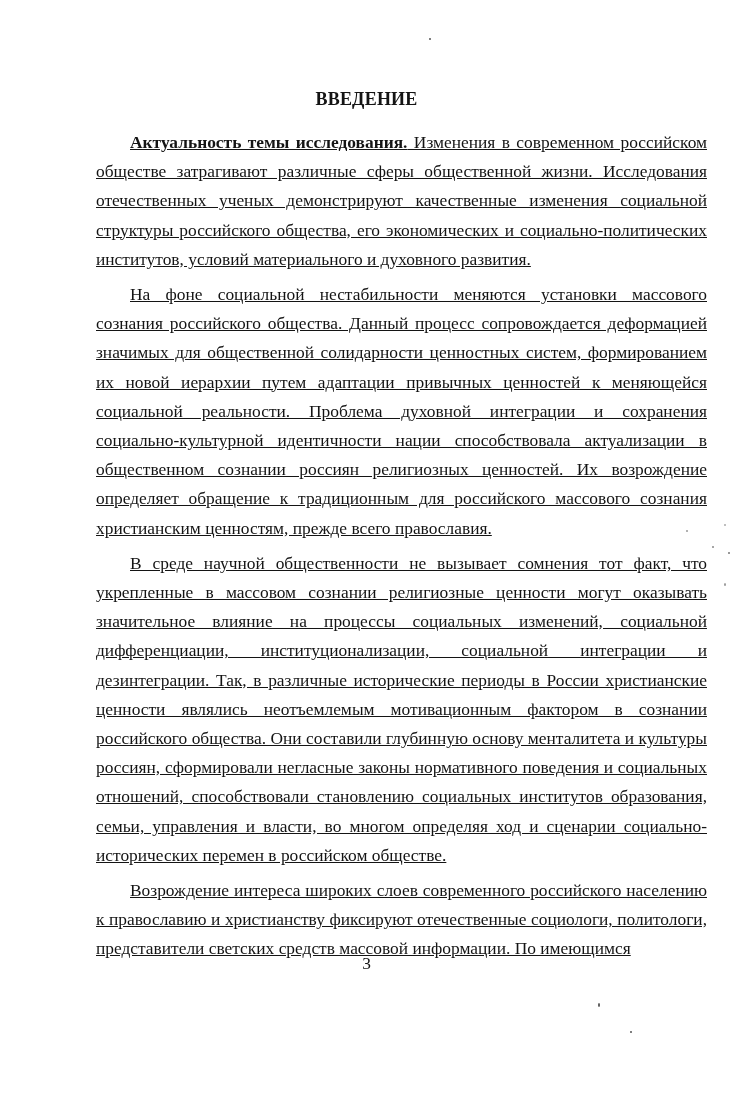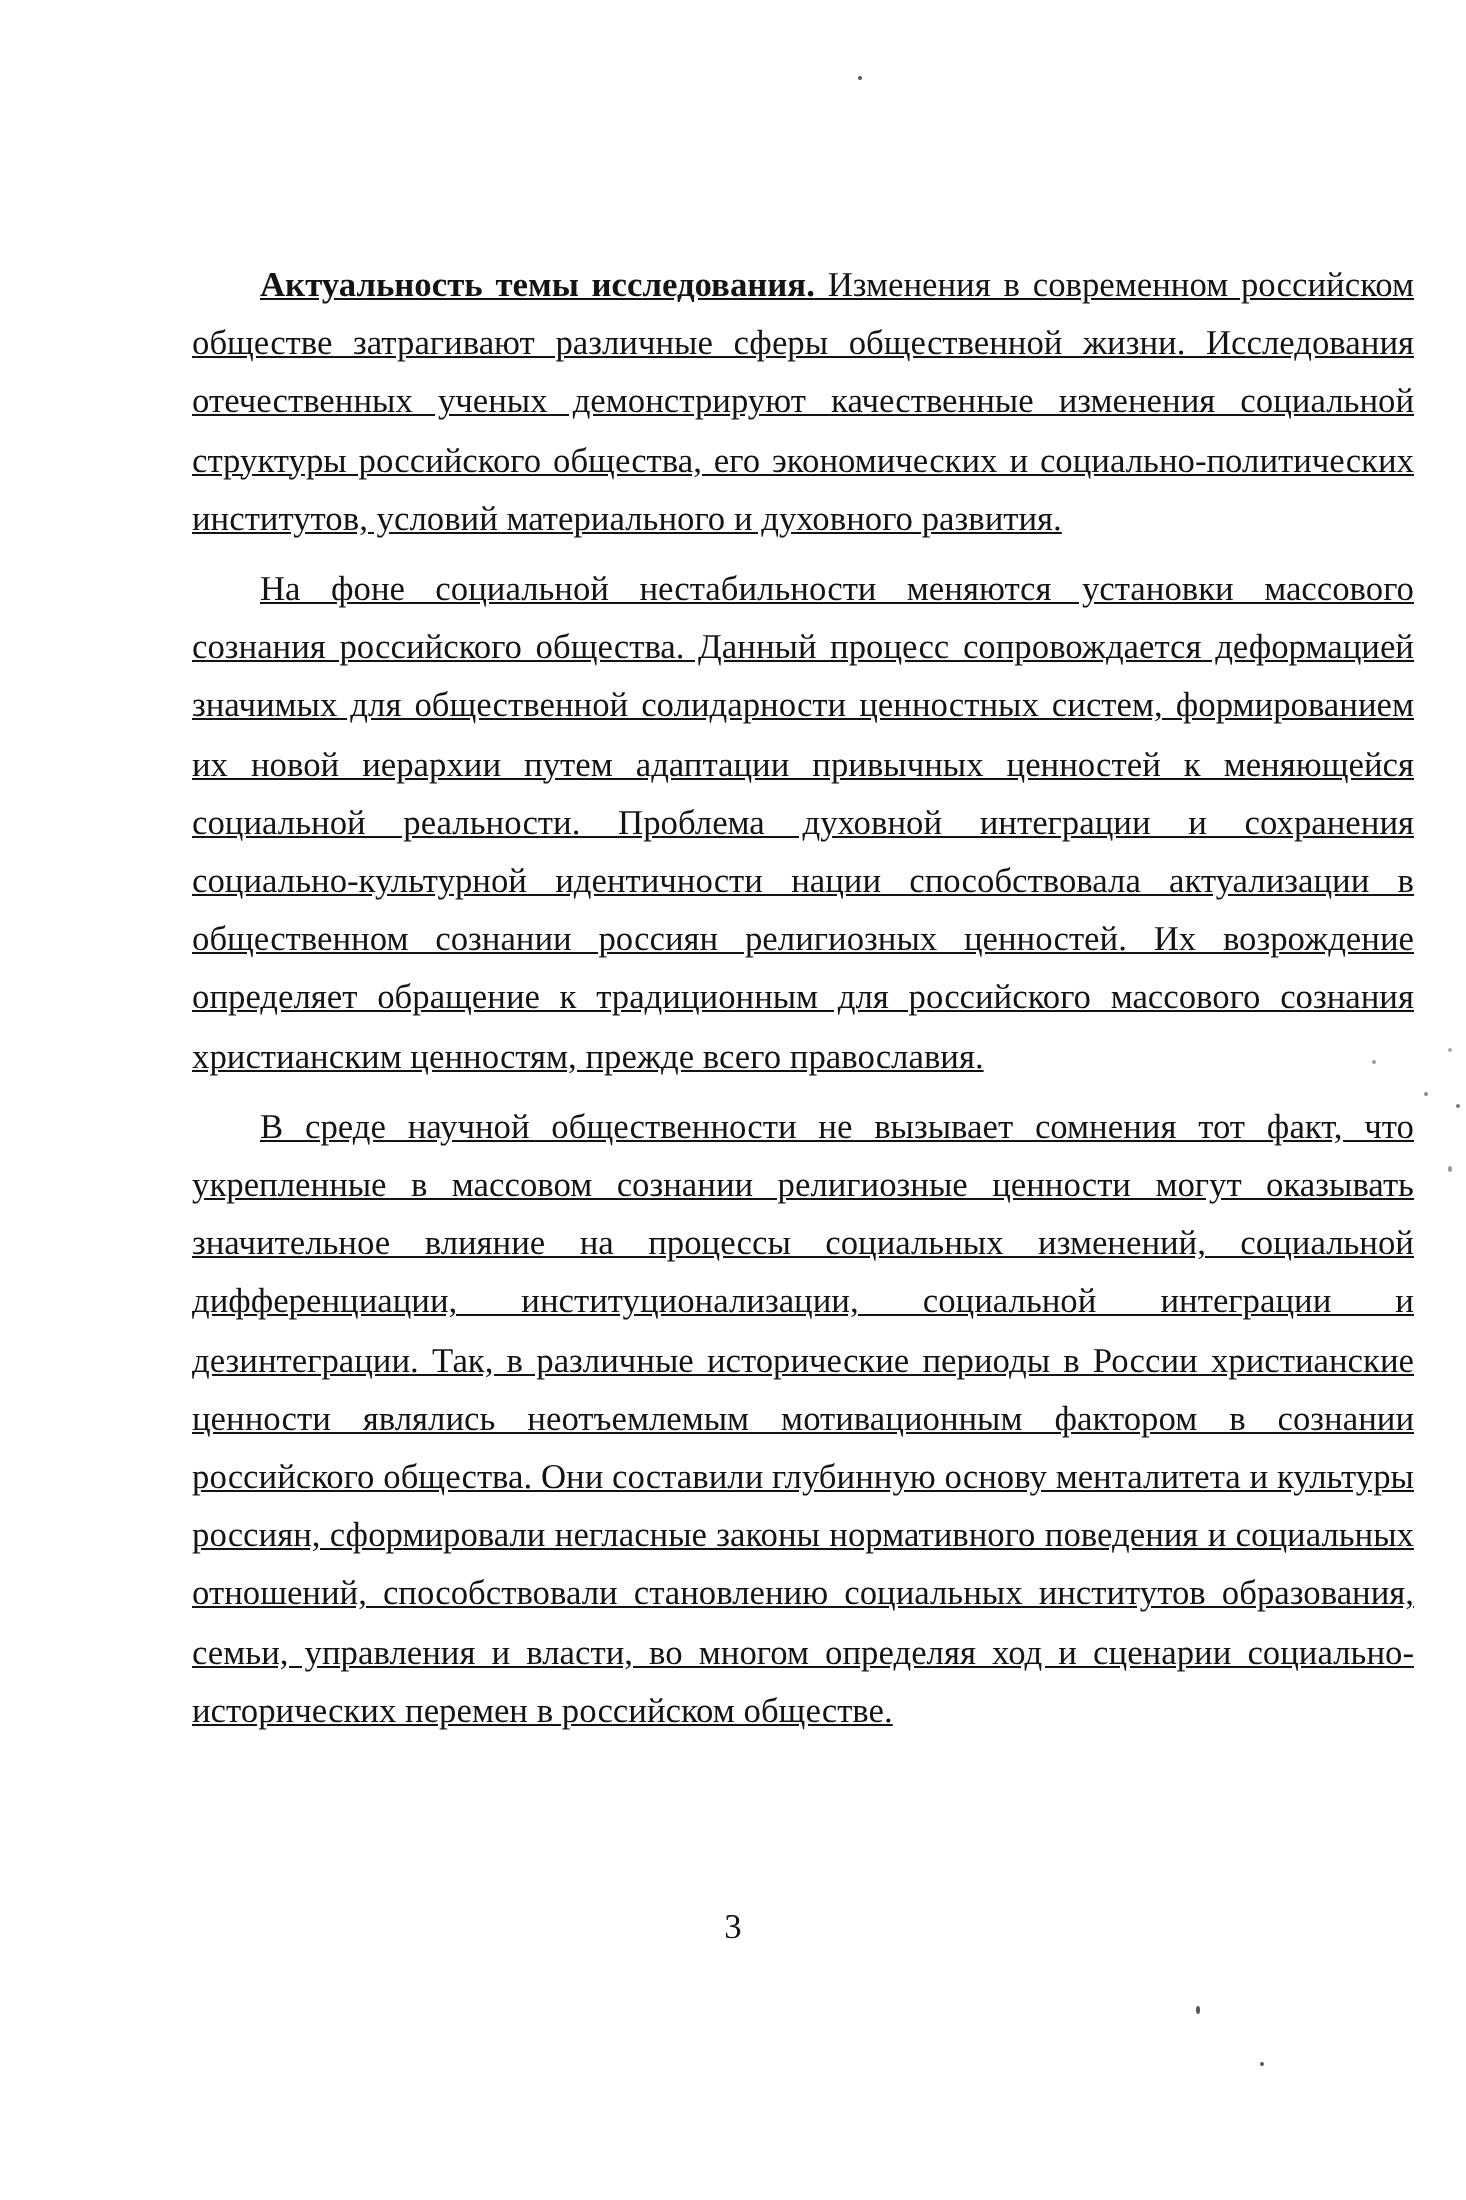--- a/index.html
+++ b/index.html
@@ -65,25 +65,27 @@
       position: absolute;
       background: #555;
       border-radius: 50%;
     }
   </style>
 </head>
 <body>
 
 <div class="page">
 
+  <h1 class="heading">ВВЕДЕНИЕ</h1>
 
   <div class="body-text">
     <p class="para"><span class="lead">Актуальность темы исследования.</span><span> Изменения в современном российском обществе затрагивают различные сферы общественной жизни. Исследования отечественных ученых демонстрируют качественные изменения социальной структуры российского общества, его экономических и социально-политических институтов, условий материального и духовного развития.</span></p>
     <p class="para">На фоне социальной нестабильности меняются установки массового сознания российского общества. Данный процесс сопровождается деформацией значимых для общественной солидарности ценностных систем, формированием их новой иерархии путем адаптации привычных ценностей к меняющейся социальной реальности. Проблема духовной интеграции и сохранения социально-культурной идентичности нации способствовала актуализации в общественном сознании россиян религиозных ценностей. Их возрождение определяет обращение к традиционным для российского массового сознания христианским ценностям, прежде всего православия.</p>
     <p class="para">В среде научной общественности не вызывает сомнения тот факт, что укрепленные в массовом сознании религиозные ценности могут оказывать значительное влияние на процессы социальных изменений, социальной дифференциации, институционализации, социальной интеграции и дезинтеграции. Так, в различные исторические периоды в России христианские ценности являлись неотъемлемым мотивационным фактором в сознании российского общества. Они составили глубинную основу менталитета и культуры россиян, сформировали негласные законы нормативного поведения и социальных отношений, способствовали становлению социальных институтов образования, семьи, управления и власти, во многом определяя ход и сценарии социально-исторических перемен в российском обществе.</p>
+    <p class="para">Возрождение интереса широких слоев современного российского населению к православию и христианству фиксируют отечественные социологи, политологи, представители светских средств массовой информации. По имеющимся</p>
   </div>
 
   <div class="page-number">3</div>
 
   <span class="speck" style="left:429px;top:38px;width:2px;height:2px;"></span>
   <span class="speck" style="left:686px;top:530px;width:2px;height:2px;background:#999;"></span>
   <span class="speck" style="left:712px;top:546px;width:2px;height:2px;background:#888;"></span>
   <span class="speck" style="left:728px;top:552px;width:2px;height:2px;background:#777;"></span>
   <span class="speck" style="left:724px;top:583px;width:2px;height:3px;background:#999;"></span>
   <span class="speck" style="left:724px;top:524px;width:2px;height:2px;background:#aaa;"></span>

